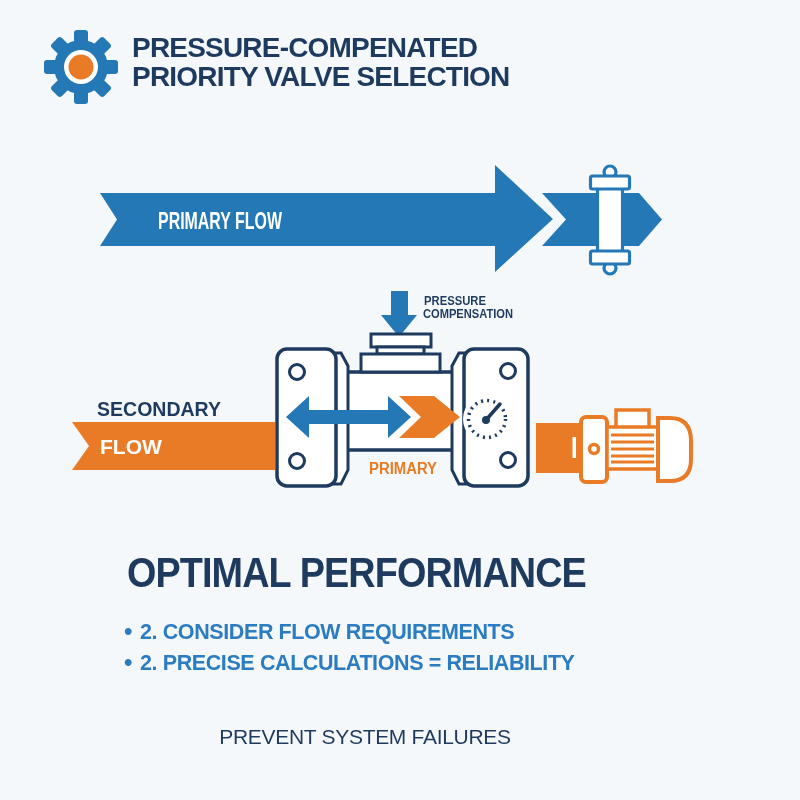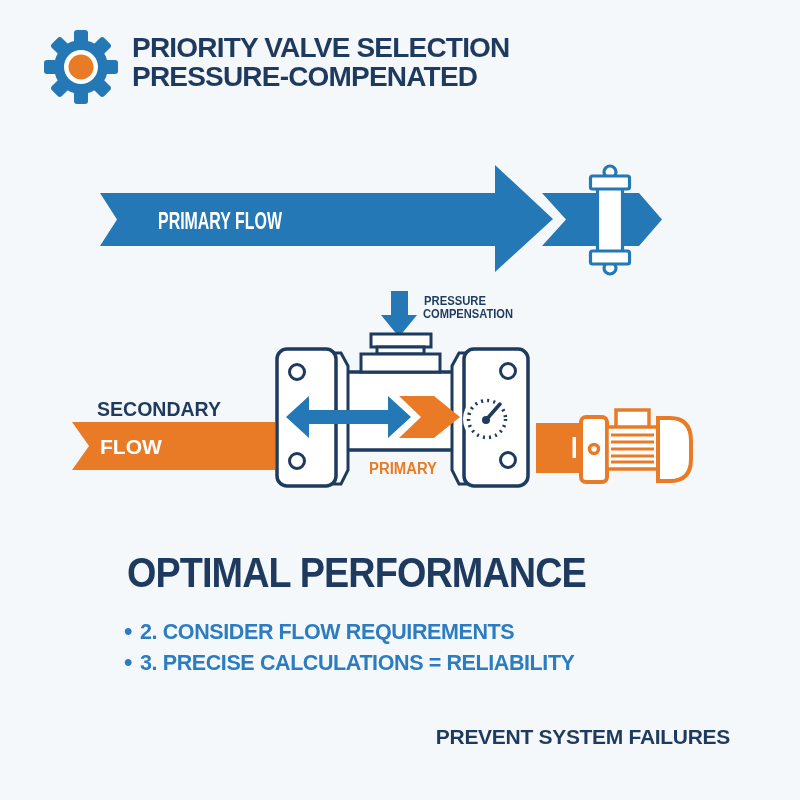--- a/index.html
+++ b/index.html
@@ -43,22 +43,22 @@
     white-space:nowrap;
   }
   #bullets{position:absolute;left:124px;top:617px;}
   .bullet-row{
     display:flex;align-items:baseline;gap:8px;height:31px;
     color:var(--bullet_blue,#2b7cc0);font-size:21.5px;font-weight:800;
     letter-spacing:-0.4px;white-space:nowrap;
   }
   .bullet-dot{font-size:24px;}
   #footer-note{
-    position:absolute;left:0;top:725px;width:730px;text-align:right;
-    color:var(--navy,#1e3a5e);font-size:21px;font-weight:700;letter-spacing:-0.3px;
+    position:absolute;left:0;top:725px;width:730px;text-align:center;
+    color:var(--navy,#1e3a5e);font-size:21px;font-weight:400;letter-spacing:-0.3px;
     white-space:nowrap;
   }
 </style>
 </head>
 <body>
 
 <div id="stage">
 
   <svg id="gear" viewBox="0 0 80 80">
     <g>
@@ -72,22 +72,22 @@
         <rect x="33" y="3" width="14" height="15" rx="3" transform="rotate(270 40 40)"></rect>
         <rect x="33" y="3" width="14" height="15" rx="3" transform="rotate(315 40 40)"></rect>
         <circle cx="40" cy="40" r="27"></circle>
       </g>
       <circle cx="40" cy="40" r="17" fill="#ffffff"></circle>
       <circle cx="40" cy="40" r="12.5" class="f-orange"></circle>
     </g>
   </svg>
 
   <div id="title">
+    <div>PRESSURE-COMPENATED</div>
     <div>PRIORITY VALVE SELECTION</div>
-    <div>PRESSURE-COMPENATED</div>
   </div>
 
   <svg id="diagram" viewBox="0 0 800 800">
 
     <path class="f-blue" d="M100,193 L495,193 L495,165 L553,219 L495,272 L495,246 L100,246 L117,219.5 Z"></path>
     <text class="t-white" x="158" y="229" font-size="24" textLength="124" lengthAdjust="spacingAndGlyphs">PRIMARY FLOW</text>
 
     <path class="f-blue" d="M542,193 L639,193 L662,219.5 L639,246 L542,246 L566,219.5 Z"></path>
 
     <g stroke-width="3.2">
@@ -159,19 +159,19 @@
 
   <div id="perf-heading">OPTIMAL PERFORMANCE</div>
 
   <div id="bullets">
     <div class="bullet-row">
       <span class="bullet-dot">•</span>
       <span>2. CONSIDER FLOW REQUIREMENTS</span>
     </div>
     <div class="bullet-row">
       <span class="bullet-dot">•</span>
-      <span>3. PRECISE CALCULATIONS = RELIABILITY</span>
+      <span>2. PRECISE CALCULATIONS = RELIABILITY</span>
     </div>
   </div>
 
   <div id="footer-note">PREVENT SYSTEM FAILURES</div>
 
 </div>
 
 </body></html>

